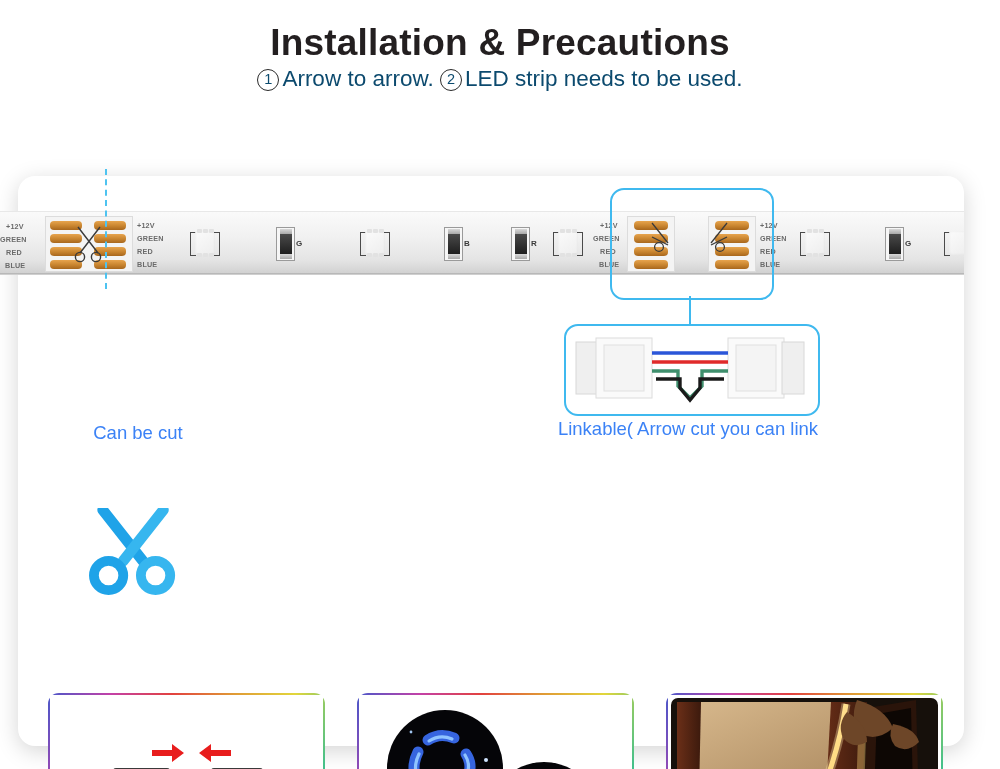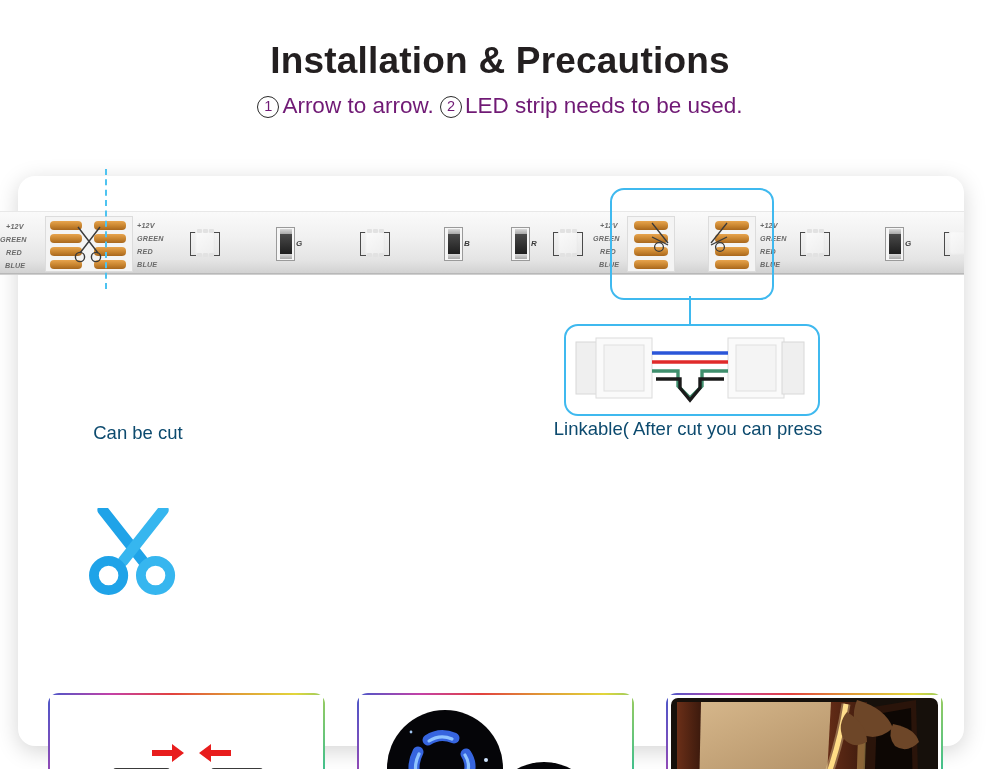--- a/index.html
+++ b/index.html
@@ -1,43 +1,42 @@
 <!DOCTYPE html>
 <html><head>
 <meta charset="utf-8">
 <style>
   html,body{margin:0;padding:0;}
   body{
     width:1000px;height:769px;background:#ffffff;
     font-family:"Liberation Sans",sans-serif;
     color:#231f20;overflow:hidden;position:relative;
   }
-  .header{position:absolute;left:0;top:18px;width:1000px;text-align:center;}
+  .header{position:absolute;left:0;top:0;width:1000px;text-align:center;}
   .title{
     font-size:37px;font-weight:bold;letter-spacing:.2px;
     margin-top:22px;color:#231f20;
   }
-  .subtitle{font-size:22.5px;color:#701a75;margin-top:9px;line-height:1.33;}
+  .subtitle{font-size:22.5px;color:#0c4a6e;line-height:1.33;}
   .subtitle .num{
     display:inline-block;width:20px;height:20px;line-height:19px;
     border:1.4px solid #2b2b2b;border-radius:50%;text-align:center;
     font-size:14.5px;vertical-align:2px;margin-right:3px;
   }
   .card{
     position:absolute;left:18px;top:176px;width:946px;height:570px;
     background:#fff;border-radius:17px;
     box-shadow:0 5px 22px rgba(0,0,0,.17);
   }
   
   .strip{
     position:absolute;left:-18px;top:35px;width:964px;height:62px;
     background:linear-gradient(to bottom,#fafafa 0%,#f1f1f1 40%,#e4e4e4 78%,#d0d0d0 100%);
     border-top:1px solid #e8e8e8;border-bottom:1px solid #cfcfcf;
     overflow:hidden;
-    font-style:italic;
   }
   .strip:after{
     content:"";position:absolute;left:0;right:0;bottom:-7px;height:8px;
     background:linear-gradient(to bottom,rgba(0,0,0,.13),rgba(0,0,0,0));
   }
   .pads{position:absolute;top:4px;width:86px;height:54px;background:#f4f4f4;
         border:1px solid #dcdcdc;}
   .pad{position:absolute;left:22px;width:58px;height:9px;border-radius:4px;
        background:linear-gradient(to bottom,#e7a44d,#c8842f 55%,#a8671d);}
   .pads.r .pad{left:6px;}
@@ -58,21 +57,21 @@
   .res .cap{position:absolute;left:2.5px;right:2.5px;height:5px;
             background:linear-gradient(to bottom,#d8d8d8,#a9a9a9);}
   .reslbl{position:absolute;font-size:8px;font-weight:bold;color:#3a3a3a;}
   .cutmark{position:absolute;top:2px;width:34px;height:44px;}
   .cutline{position:absolute;top:-3px;width:0;height:116px;
     border-left:2px dashed #4ec3f0;}
   
   .callbox{position:absolute;border:2px solid #3fb9ef;border-radius:14px;}
   .callline{position:absolute;border-left:2px solid #3fb9ef;}
   .scissors{position:absolute;left:62px;top:332px;width:110px;height:90px;}
-  .caption{position:absolute;font-size:18.5px;color:#0c4a6e;text-align:center;
+  .caption{position:absolute;font-size:18.5px;color:#3b82f6;text-align:center;
            line-height:1.35;}
   
   .panel{position:absolute;top:517px;width:277px;height:204px;border-radius:11px;
     background:#fff;padding:0;overflow:hidden;}
   .pbord{position:absolute;inset:0;border-radius:11px;
          border:2px dotted;border-image:linear-gradient(115deg,
          #4a57c9,#c341a8,#e2413f,#e09a35,#e2d63c,#46c08a,#3fb9ef) 1;}
   .photo{position:absolute;inset:5px;border-radius:7px;overflow:hidden;}
 </style>
 </head>
@@ -250,21 +249,21 @@
 
   <svg class="scissors" viewBox="0 0 110 92">
     <path d="M22 2 L63 54" stroke="#1fa3e8" stroke-width="11" stroke-linecap="round" fill="none"></path>
     <path d="M84 2 L43 54" stroke="#36b6ef" stroke-width="11" stroke-linecap="round" fill="none"></path>
     <circle cx="28" cy="69" r="15" stroke="#1fa3e8" stroke-width="10" fill="none"></circle>
     <circle cx="76" cy="69" r="15" stroke="#36b6ef" stroke-width="10" fill="none"></circle>
   </svg>
   <div class="caption" style="left:20px;top:245px;width:200px;">Can be cut</div>
 
   <div class="caption" style="left:460px;top:241px;width:420px;">
-    <div>Linkable( After cut you can press</div>
+    <div>Linkable( Arrow cut you can link</div>
   </div>
 
   <div class="panel" style="left:30px;">
     <div class="pbord"></div>
     <svg class="photo" viewBox="0 0 267 194">
       <rect width="267" height="194" fill="#fff"></rect>
       <g>
         <rect x="0" y="82" width="60" height="4.5" fill="#5d7fb5"></rect>
         <rect x="0" y="87" width="60" height="4.5" fill="#8c8c8c"></rect>
         <rect x="0" y="92" width="60" height="4.5" fill="#e02b2b"></rect>

